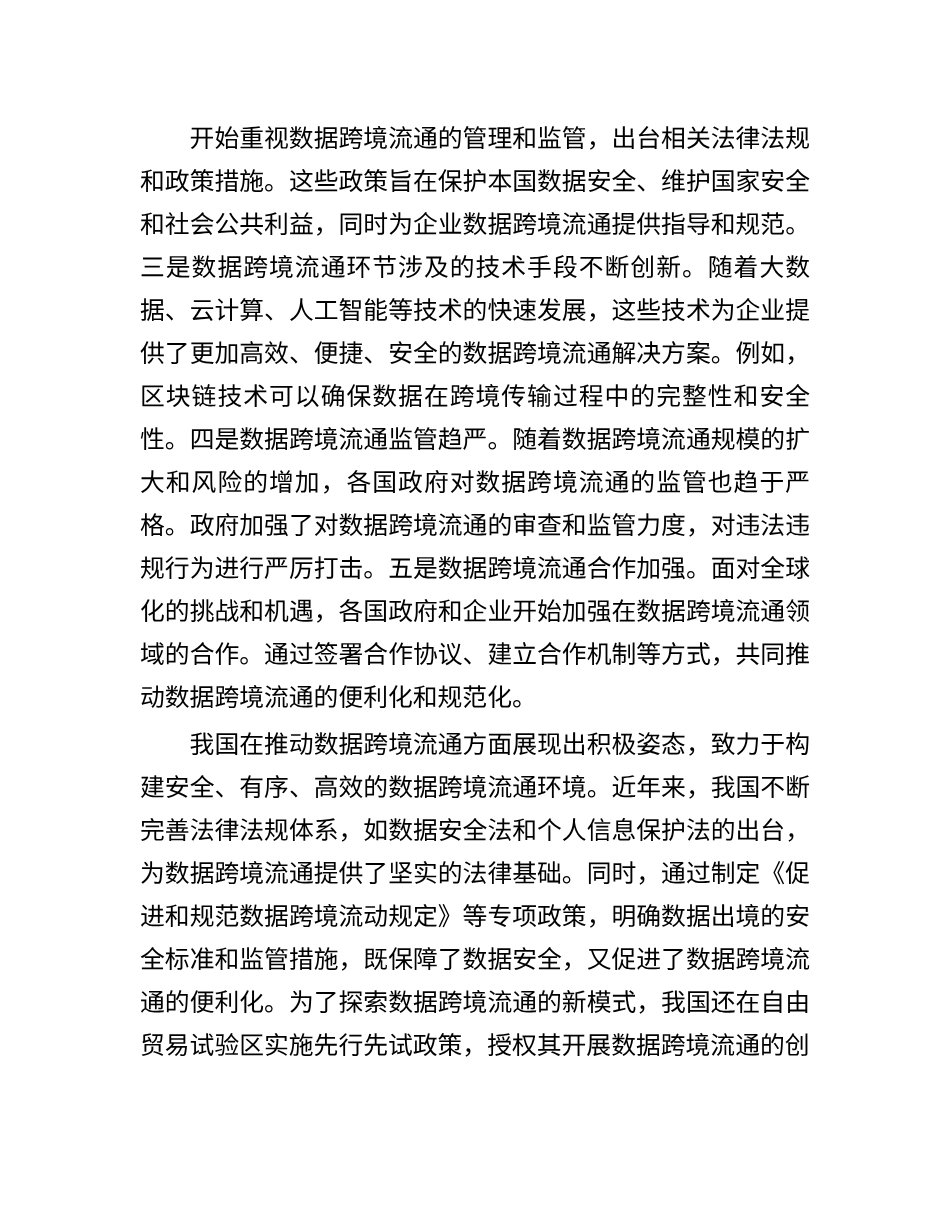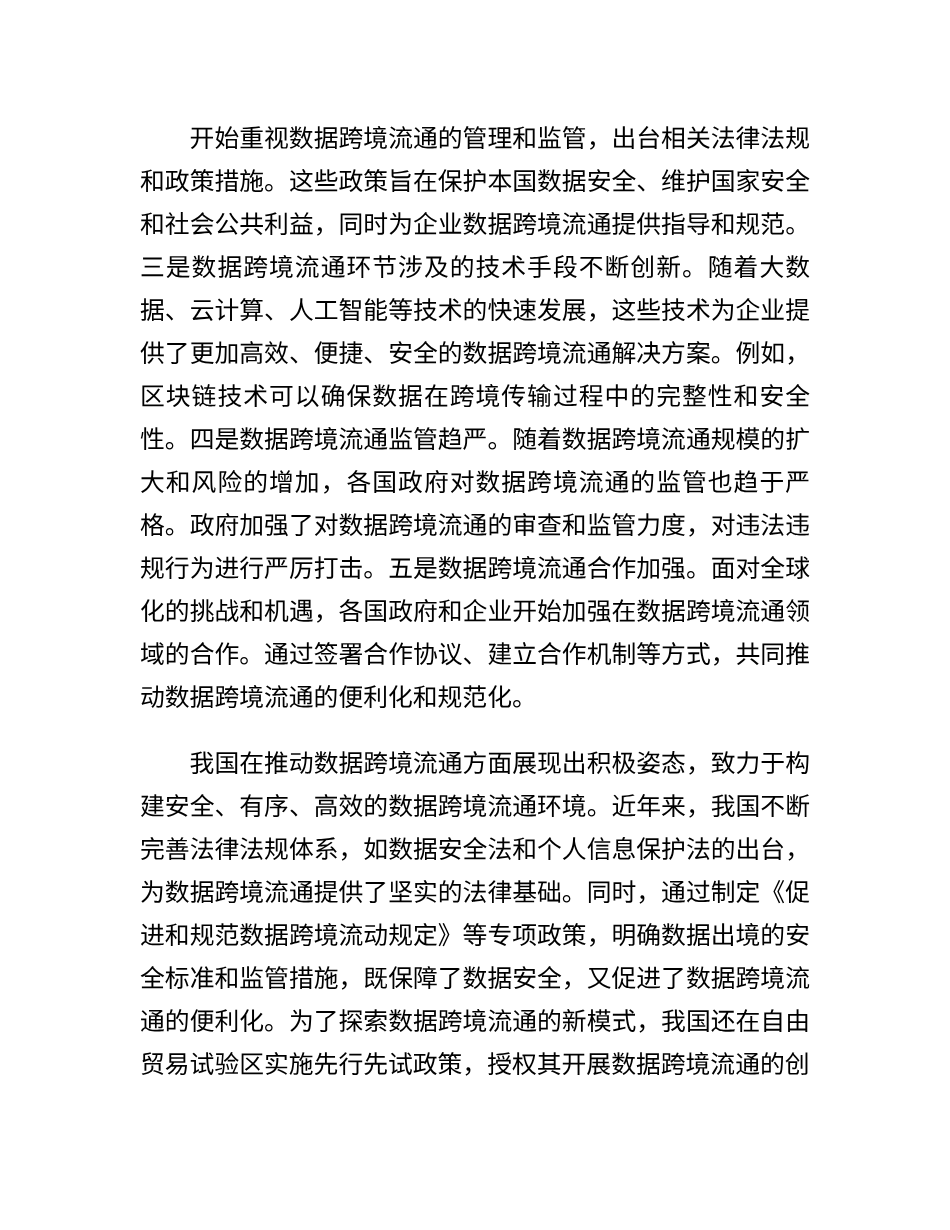--- a/index.html
+++ b/index.html
@@ -30,21 +30,21 @@
     line-height: 43px;
     font-weight: 400;
     text-align: justify;
     text-align-last: left;
     text-indent: 2em;
     letter-spacing: 0;
     word-break: break-all;
     overflow-wrap: anywhere;
   }
   .para + .para {
-    margin-top: 23px;
+    margin-top: 4px;
   }
 </style>
 </head>
 <body>
 
 <div class="page">
   <div class="content">
     <p class="para">开始重视数据跨境流通的管理和监管，出台相关法律法规和政策措施。这些政策旨在保护本国数据安全、维护国家安全和社会公共利益，同时为企业数据跨境流通提供指导和规范。三是数据跨境流通环节涉及的技术手段不断创新。随着大数据、云计算、人工智能等技术的快速发展，这些技术为企业提供了更加高效、便捷、安全的数据跨境流通解决方案。例如，区块链技术可以确保数据在跨境传输过程中的完整性和安全性。四是数据跨境流通监管趋严。随着数据跨境流通规模的扩大和风险的增加，各国政府对数据跨境流通的监管也趋于严格。政府加强了对数据跨境流通的审查和监管力度，对违法违规行为进行严厉打击。五是数据跨境流通合作加强。面对全球化的挑战和机遇，各国政府和企业开始加强在数据跨境流通领域的合作。通过签署合作协议、建立合作机制等方式，共同推动数据跨境流通的便利化和规范化。</p>
     <p class="para">我国在推动数据跨境流通方面展现出积极姿态，致力于构建安全、有序、高效的数据跨境流通环境。近年来，我国不断完善法律法规体系，如数据安全法和个人信息保护法的出台，为数据跨境流通提供了坚实的法律基础。同时，通过制定《促进和规范数据跨境流动规定》等专项政策，明确数据出境的安全标准和监管措施，既保障了数据安全，又促进了数据跨境流通的便利化。为了探索数据跨境流通的新模式，我国还在自由贸易试验区实施先行先试政策，授权其开展数据跨境流通的创</p>
   </div>

